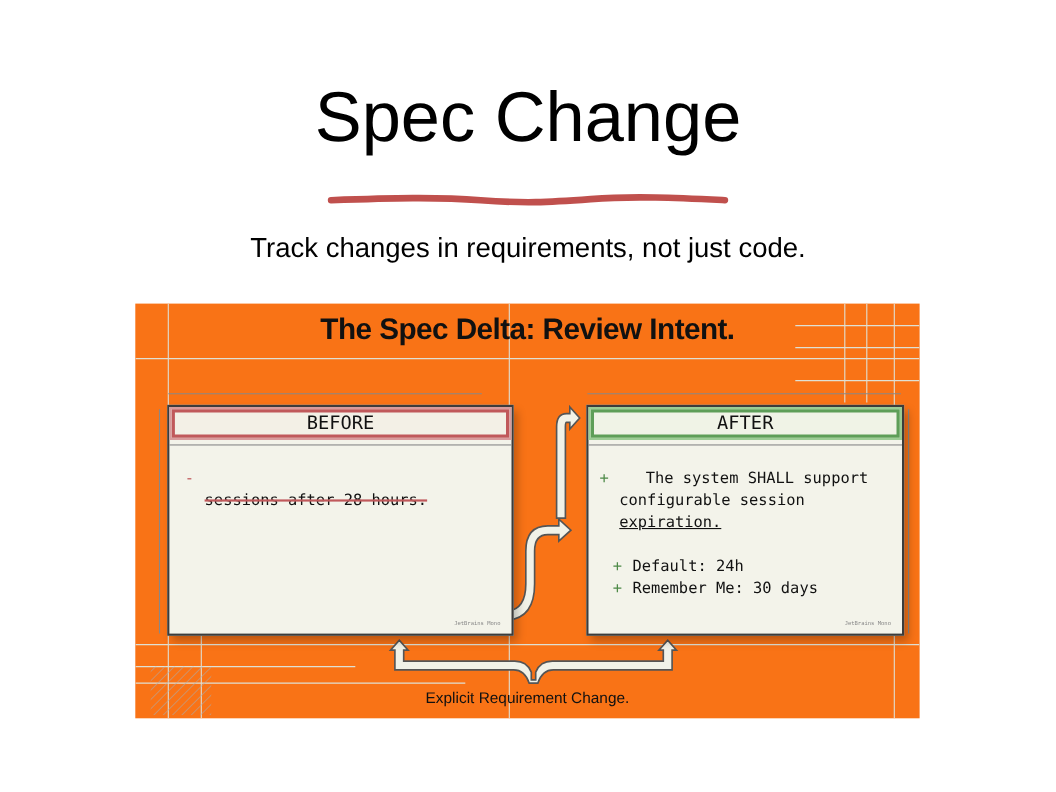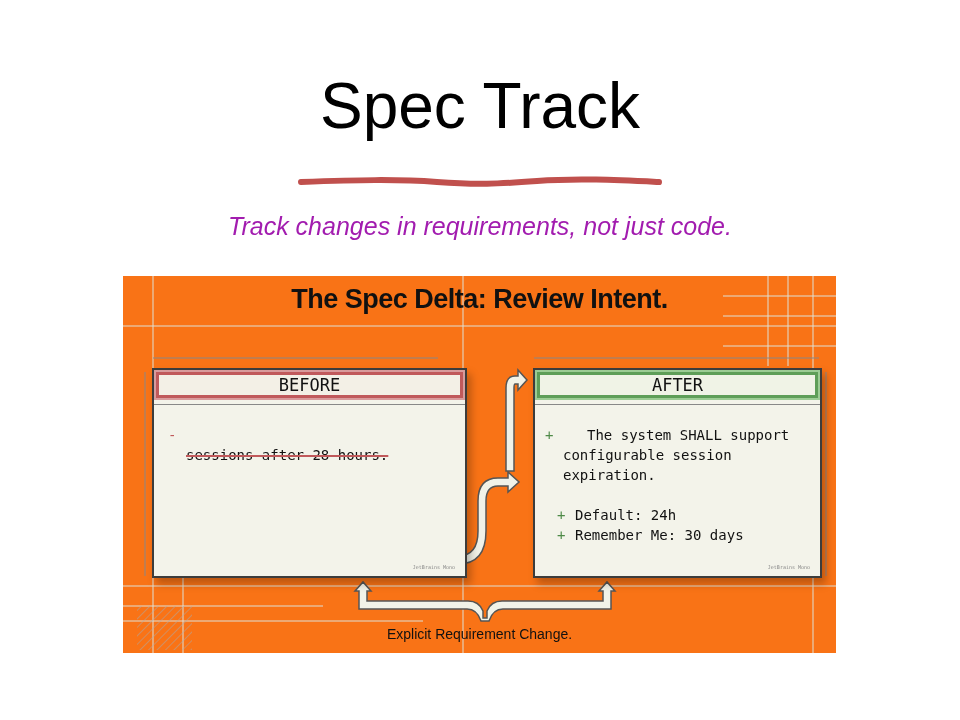--- a/index.html
+++ b/index.html
@@ -1,40 +1,40 @@
 <!DOCTYPE html>
 <html><head>
 <meta charset="utf-8">
 <style>
   html,body{margin:0;padding:0;background:#ffffff;}
   body{width:960px;height:720px;position:relative;overflow:hidden;font-family:"Liberation Sans",sans-serif;}
   .slide-title{position:absolute;left:0;top:66px;width:960px;text-align:center;font-family:"Liberation Sans",sans-serif;font-size:64px;color:#000;line-height:80px;}
   .underline{position:absolute;left:297px;top:176px;width:366px;height:12px;}
-  .subtitle{position:absolute;left:0;top:210px;width:960px;text-align:center;font-size:25px;color:#a21caf;line-height:32px;font-style:italic;}
+  .subtitle{position:absolute;left:0;top:210px;width:960px;text-align:center;font-size:25px;color:#000000;line-height:32px;}
   .figure{position:absolute;left:123px;top:276px;width:713px;height:377px;background:#f97316;overflow:hidden;}
   .figure svg.grid{position:absolute;left:0;top:0;}
   .fig-title{position:absolute;left:0;top:8px;width:713px;text-align:center;font-weight:bold;font-size:27px;color:#111;letter-spacing:-0.5px;}
   .panel{position:absolute;background:#f3f3ea;border:2px solid #3c3c3c;box-shadow:4px 6px 8px rgba(0,0,0,0.25);}
   .panel-before{left:29px;top:92px;width:285px;height:206px;padding-left:26px;}
   .panel-after{left:410px;top:92px;width:285px;height:206px;}
   .panel-header{position:absolute;left:2px;top:2px;right:2px;height:26px;border:3px solid;box-sizing:border-box;text-align:center;font-family:"DejaVu Sans Mono","Liberation Mono",monospace;font-size:17px;line-height:20px;color:#111;}
   .before-header{border-color:#c0595b;background:#f3f0e6;outline:2px solid #d89b9c;}
   .after-header{border-color:#5e9e58;background:#f0f3e6;outline:2px solid #9ccc94;}
   .panel-body{position:absolute;left:0;top:34px;right:0;bottom:0;border-top:1px solid #888;}
   .line{position:absolute;font-family:"DejaVu Sans Mono","Liberation Mono",monospace;font-size:14px;color:#111;line-height:20px;white-space:pre;}
   .strike{text-decoration:line-through;text-decoration-color:#c0595b;text-decoration-thickness:2px;}
   .minus{color:#c0595b;}
   .plus{color:#4e8a48;}
   .footer-tag{position:absolute;right:10px;bottom:6px;font-family:"DejaVu Sans Mono",monospace;font-size:5px;color:#888;}
   .caption{position:absolute;left:0;top:350px;width:713px;text-align:center;font-size:14px;color:#111;}
 </style>
 </head>
 <body>
 
-<div class="slide-title">Spec Track</div>
+<div class="slide-title">Spec Change</div>
 
 <svg class="underline" viewBox="0 0 366 12" width="366" height="12">
   <path d="M4 6 C 60 4, 100 3, 140 6 S 200 8, 240 5 S 320 4, 362 6" stroke="#c0504d" stroke-width="6" fill="none" stroke-linecap="round"></path>
 </svg>
 
 <div class="subtitle">Track changes in requirements, not just code.</div>
 
 <div class="figure">
   <svg class="grid" width="713" height="377">
     <defs>
@@ -86,21 +86,21 @@
       <span class="footer-tag">JetBrains Mono</span>
     </div>
   </div>
 
   <div class="panel panel-after">
     <div class="panel-header after-header">AFTER</div>
     <div class="panel-body">
       <span class="line plus" style="left:10px;top:20px;">+</span>
       <span class="line" style="left:28px;top:20px;margin-left:24px;">The system SHALL support</span>
       <span class="line" style="left:28px;top:40px;">configurable session</span>
-      <span class="line" style="left:28px;top:60px;">expiration.</span>
+      <span class="line" style="left:28px;top:60px;text-decoration:underline;">expiration.</span>
       <span class="line plus" style="left:22px;top:100px;">+</span>
       <span class="line" style="left:40px;top:100px;">Default: 24h</span>
       <span class="line plus" style="left:22px;top:120px;">+</span>
       <span class="line" style="left:40px;top:120px;">Remember Me: 30 days</span>
       <span class="footer-tag">JetBrains Mono</span>
     </div>
   </div>
 
   <div class="caption">Explicit Requirement Change.</div>
 </div>

